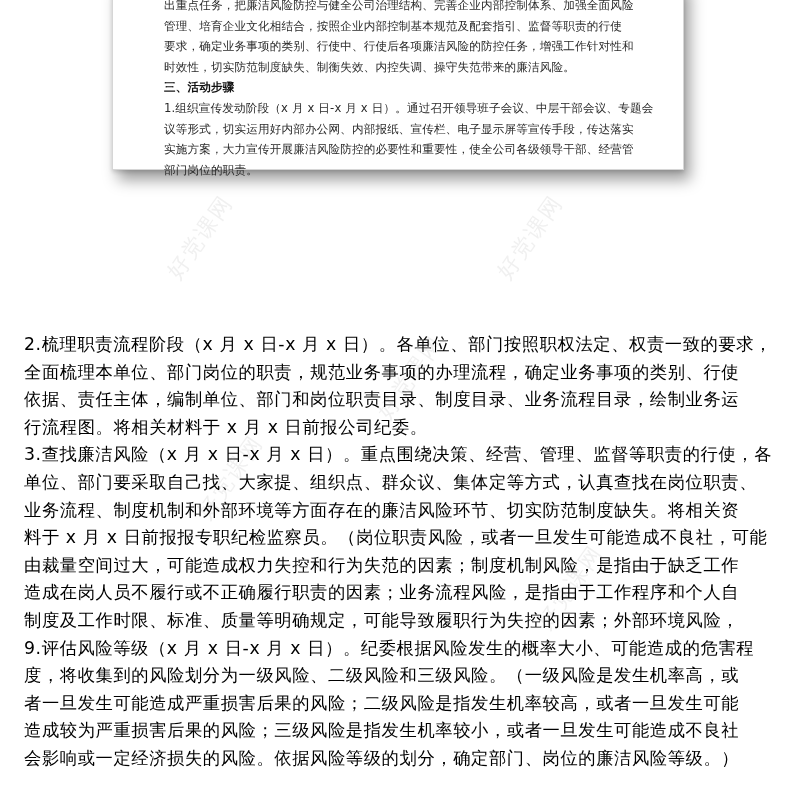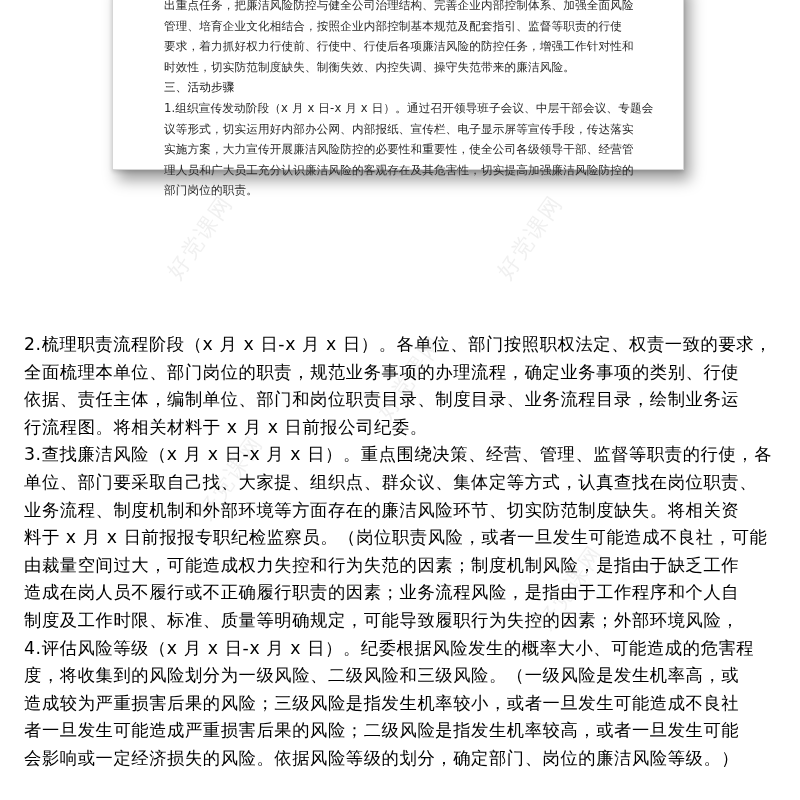--- a/index.html
+++ b/index.html
@@ -22,21 +22,21 @@
       padding: 14px 0 0 51px;
       z-index: 2;
     }
     .card-line {
       font-size: 11.6px;
       line-height: 20.6px;
       white-space: nowrap;
       color: #2a2a2a;
       letter-spacing: 0.15px;
     }
-    .card-heading { font-weight: normal; color: #111; }
+    .card-heading { font-weight: bold; color: #111; }
 
     
     .body-text {
       position: absolute;
       left: 24px; top: 331px;
       width: 760px;
       z-index: 2;
     }
     .body-line {
       font-size: 17.3px;
@@ -71,42 +71,41 @@
 
   <div class="watermark wm1">好党课网</div>
   <div class="watermark wm2">好党课网</div>
   <div class="watermark wm3">好党课网</div>
   <div class="watermark wm4">好党课网</div>
   <div class="watermark wm5">好党课网</div>
 
   <div class="card">
     <div class="card-line">出重点任务，把廉洁风险防控与健全公司治理结构、完善企业内部控制体系、加强全面风险</div>
     <div class="card-line">管理、培育企业文化相结合，按照企业内部控制基本规范及配套指引、监督等职责的行使</div>
-    <div class="card-line">要求，着力抓好权力行使前、行使中、行使后各项廉洁风险的防控任务，增强工作针对性和</div>
+    <div class="card-line">要求，确定业务事项的类别、行使中、行使后各项廉洁风险的防控任务，增强工作针对性和</div>
     <div class="card-line">时效性，切实防范制度缺失、制衡失效、内控失调、操守失范带来的廉洁风险。</div>
     <div class="card-line card-heading">三、活动步骤</div>
     <div class="card-line">1.组织宣传发动阶段（x 月 x 日-x 月 x 日）。通过召开领导班子会议、中层干部会议、专题会</div>
     <div class="card-line">议等形式，切实运用好内部办公网、内部报纸、宣传栏、电子显示屏等宣传手段，传达落实</div>
     <div class="card-line">实施方案，大力宣传开展廉洁风险防控的必要性和重要性，使全公司各级领导干部、经营管</div>
-    <div class="card-line">理人员和广大员工充分认识廉洁风险的客观存在及其危害性，切实提高加强廉洁风险防控的</div>
     <div class="card-line">部门岗位的职责。</div>
   </div>
 
   <div class="body-text">
     <div class="body-line">2.梳理职责流程阶段（x 月 x 日-x 月 x 日）。各单位、部门按照职权法定、权责一致的要求，</div>
     <div class="body-line">全面梳理本单位、部门岗位的职责，规范业务事项的办理流程，确定业务事项的类别、行使</div>
     <div class="body-line">依据、责任主体，编制单位、部门和岗位职责目录、制度目录、业务流程目录，绘制业务运</div>
     <div class="body-line">行流程图。将相关材料于 x 月 x 日前报公司纪委。</div>
     <div class="body-line">3.查找廉洁风险（x 月 x 日-x 月 x 日）。重点围绕决策、经营、管理、监督等职责的行使，各</div>
     <div class="body-line">单位、部门要采取自己找、大家提、组织点、群众议、集体定等方式，认真查找在岗位职责、</div>
     <div class="body-line">业务流程、制度机制和外部环境等方面存在的廉洁风险环节、切实防范制度缺失。将相关资</div>
     <div class="body-line">料于 x 月 x 日前报报专职纪检监察员。（岗位职责风险，或者一旦发生可能造成不良社，可能</div>
     <div class="body-line">由裁量空间过大，可能造成权力失控和行为失范的因素；制度机制风险，是指由于缺乏工作</div>
     <div class="body-line">造成在岗人员不履行或不正确履行职责的因素；业务流程风险，是指由于工作程序和个人自</div>
     <div class="body-line">制度及工作时限、标准、质量等明确规定，可能导致履职行为失控的因素；外部环境风险，</div>
-    <div class="body-line">4.评估风险等级（x 月 x 日-x 月 x 日）。纪委根据风险发生的概率大小、可能造成的危害程</div>
+    <div class="body-line">9.评估风险等级（x 月 x 日-x 月 x 日）。纪委根据风险发生的概率大小、可能造成的危害程</div>
     <div class="body-line">度，将收集到的风险划分为一级风险、二级风险和三级风险。（一级风险是发生机率高，或</div>
+    <div class="body-line">者一旦发生可能造成严重损害后果的风险；二级风险是指发生机率较高，或者一旦发生可能</div>
     <div class="body-line">造成较为严重损害后果的风险；三级风险是指发生机率较小，或者一旦发生可能造成不良社</div>
-    <div class="body-line">者一旦发生可能造成严重损害后果的风险；二级风险是指发生机率较高，或者一旦发生可能</div>
     <div class="body-line">会影响或一定经济损失的风险。依据风险等级的划分，确定部门、岗位的廉洁风险等级。）</div>
   </div>
 
 </div>
 
 </body></html>

